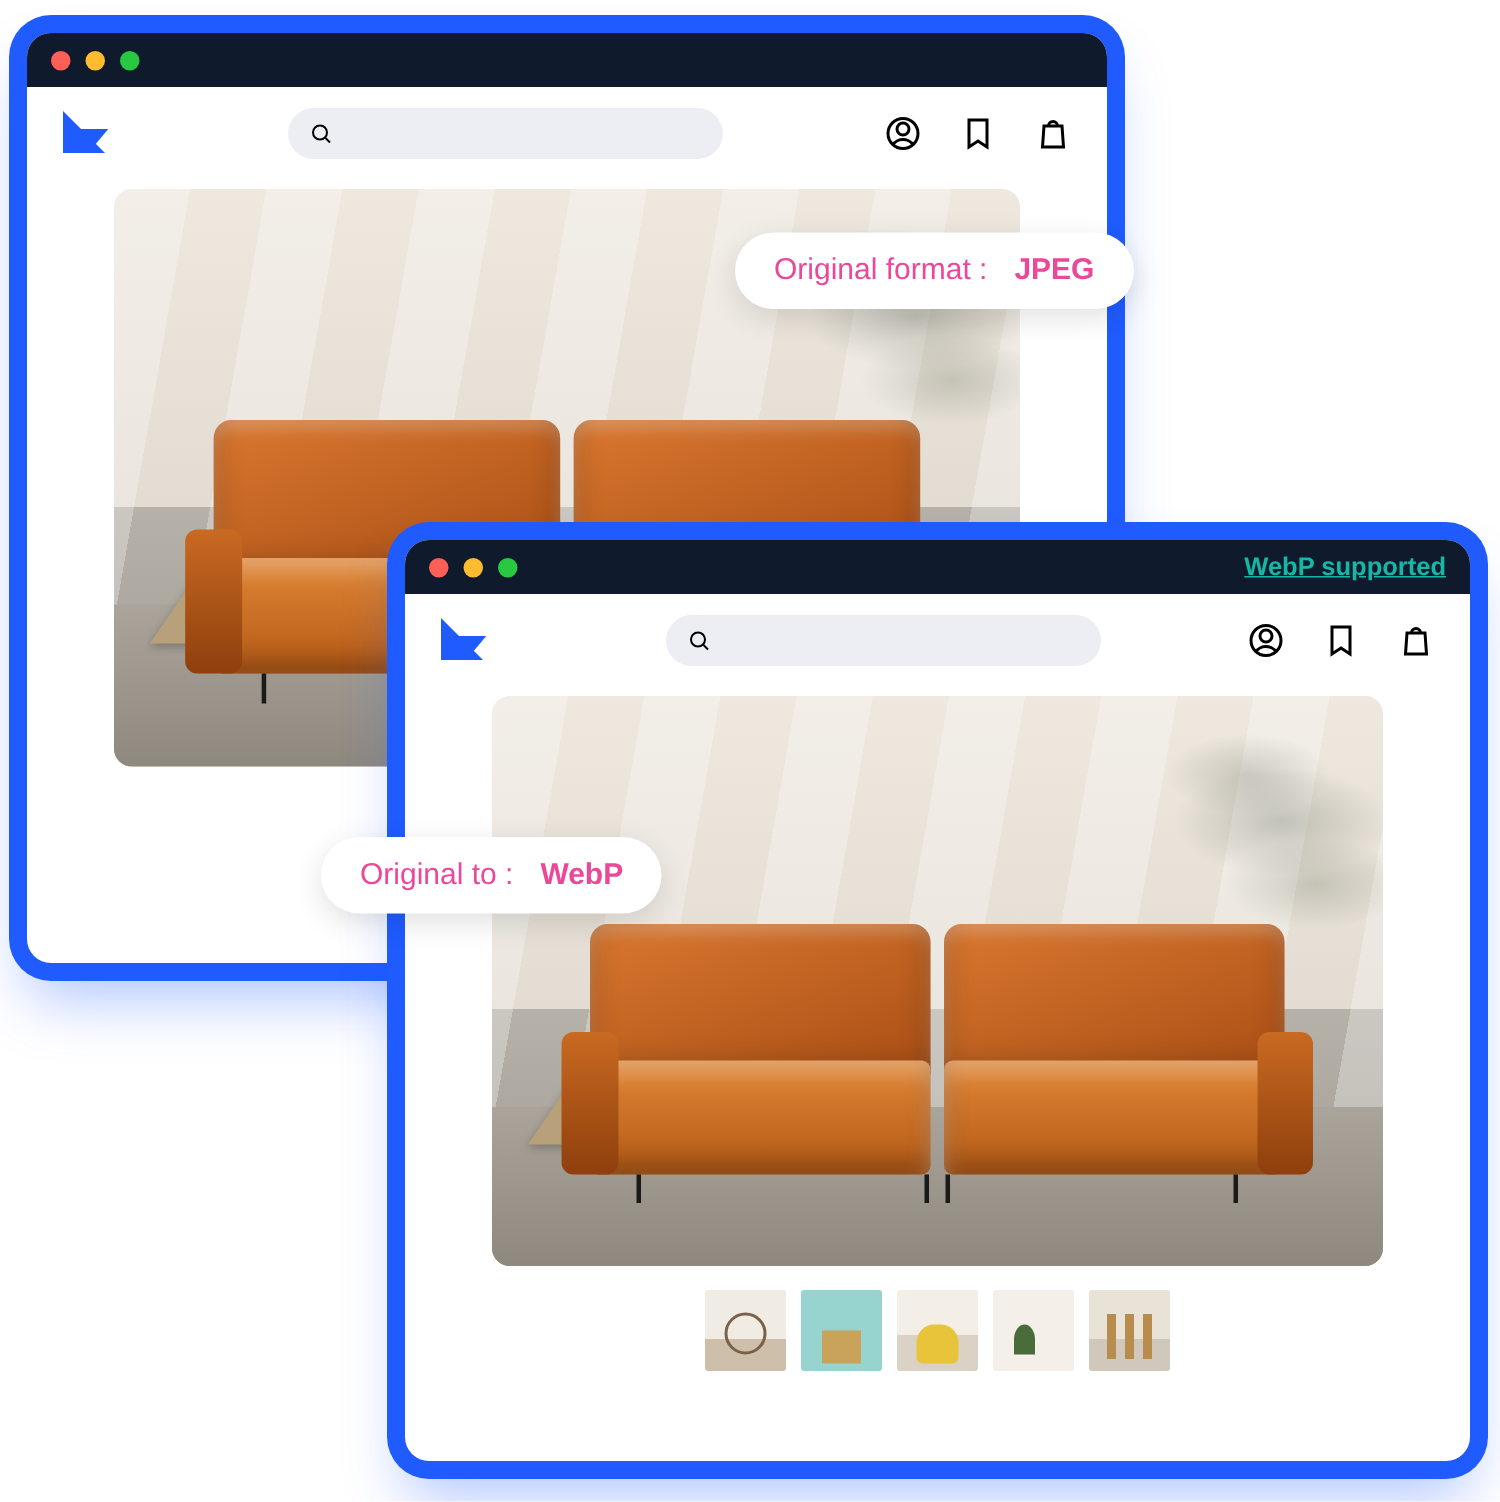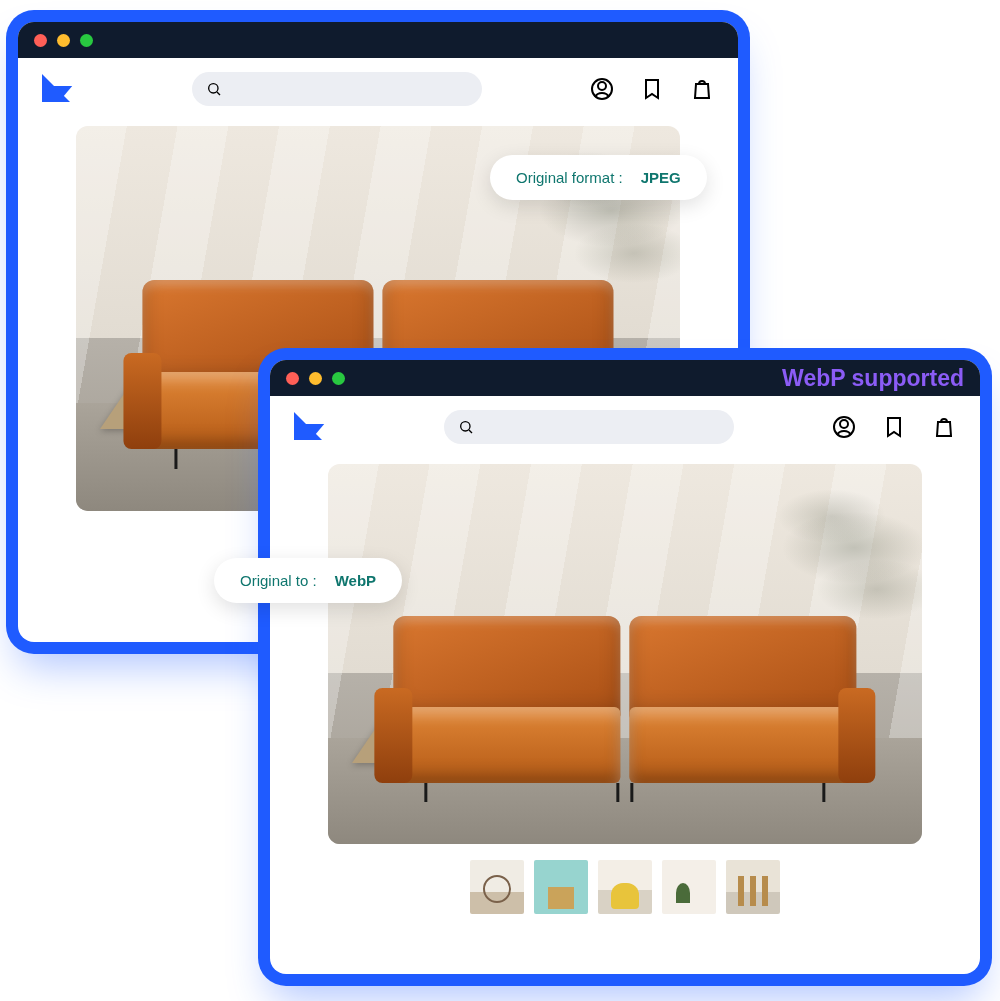--- a/index.html
+++ b/index.html
@@ -33,21 +33,21 @@
     display: flex; align-items: center;
     padding: 0 16px;
     justify-content: space-between;
   }
   .traffic { display: flex; gap: 10px; }
   .dot { width: 13px; height: 13px; border-radius: 50%; }
   .dot.red { background: #ff5f57; }
   .dot.yellow { background: #febc2e; }
   .dot.green { background: #28c840; }
   .titlebar .label {
-    color: #8b5cf6; font-weight: 700; font-size: 23px;
+    color: #14b8a6; font-weight: 700; font-size: 17px; text-decoration: underline;
   }
 
   .toolbar {
     display: flex; align-items: center;
     padding: 14px 24px 10px;
     gap: 20px;
   }
   .logo {
     width: 30px; height: 30px;
     position: relative;
@@ -177,23 +177,23 @@
   .legs span:nth-child(2){left:48%;}
   .legs span:nth-child(3){right:48%;}
   .legs span:nth-child(4){right:2%;}
 
   
   .pill {
     position: absolute;
     background:#fff;
     border-radius: 30px;
     padding: 14px 26px;
-    font-size: 15px;
+    font-size: 20px;
     font-weight: 500;
-    color:#0f766e;
+    color:#ec4899;
     display:flex; align-items:flex-start; gap:18px;
     box-shadow: 0 6px 20px rgba(0,0,0,.12);
     z-index: 30;
     white-space: nowrap;
   }
   .pill .value { font-weight: 700; }
   .pill1 { left: 490px; top: 155px; }
   .pill2 { left: 214px; top: 558px; }
 
   

